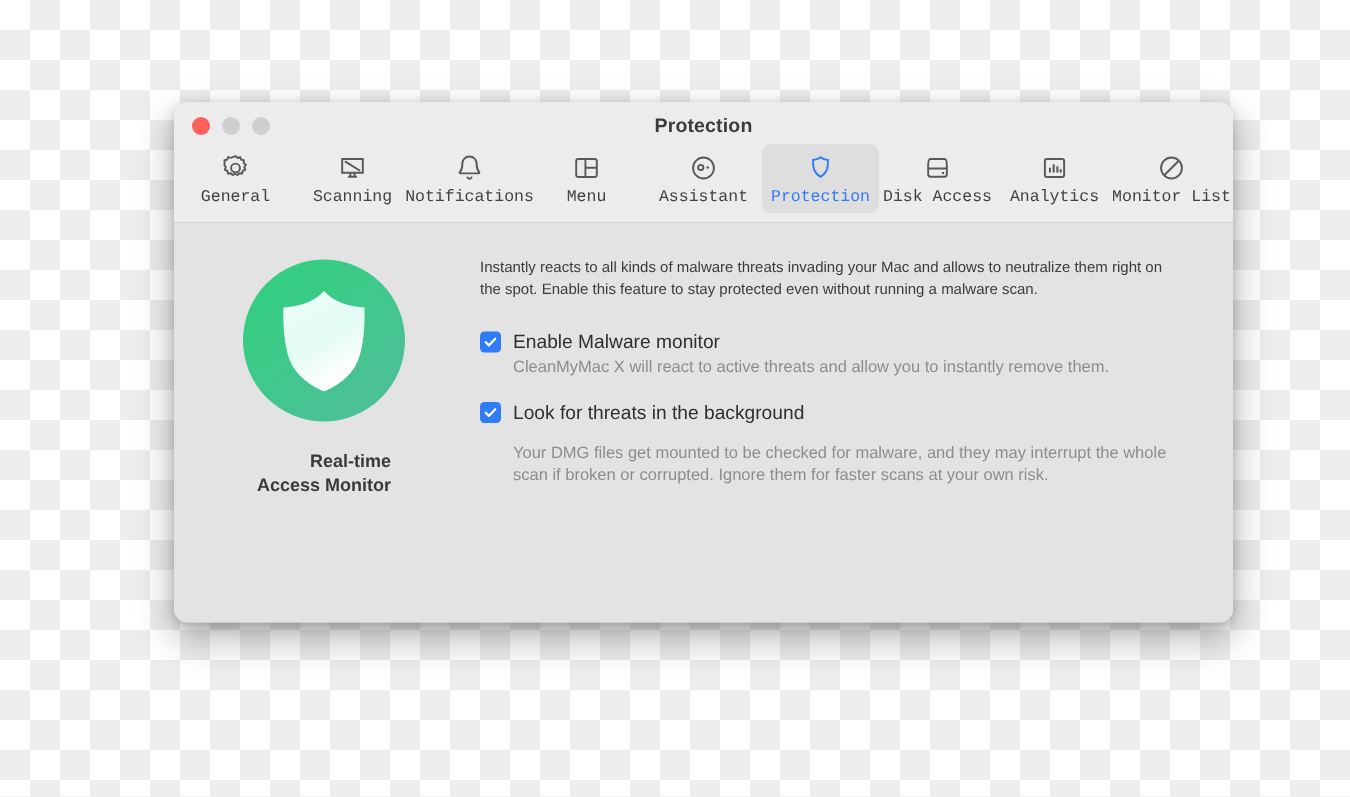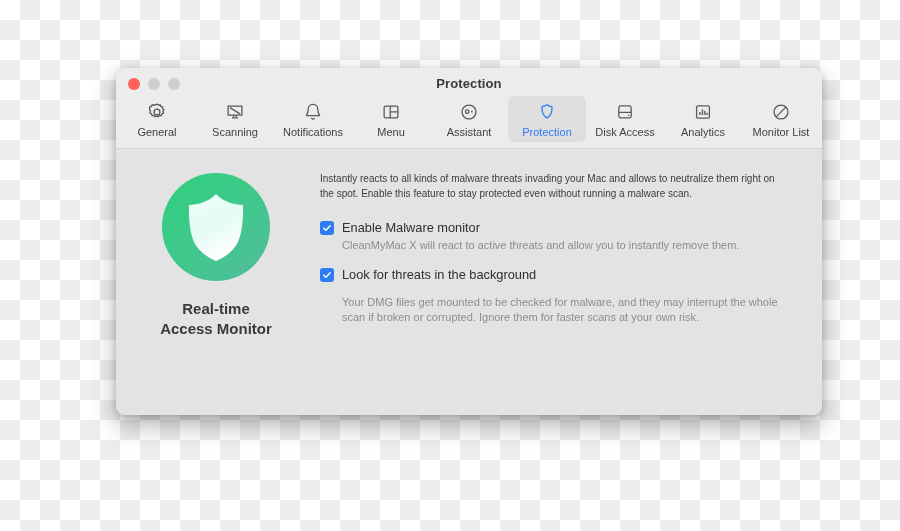--- a/index.html
+++ b/index.html
@@ -67,20 +67,21 @@
   }
 
   .toolbar {
     position: absolute;
     left: 0; right: 0;
     top: 28px;
     display: flex;
     justify-content: center;
     align-items: flex-end;
     gap: 0px;
+    font-family: Liberation Mono, monospace;
   }
   .tab {
     width: 78px;
     padding: 5px 0 4px 0;
     border-radius: 6px;
     display: flex;
     flex-direction: column;
     align-items: center;
     gap: 3px;
     cursor: default;
@@ -119,22 +120,22 @@
     height: 108px;
     border-radius: 50%;
     background: linear-gradient(140deg, #2ecf7c 0%, #3ec98a 45%, #52bc9c 100%);
     display: flex;
     align-items: center;
     justify-content: center;
   }
   .badge-circle svg { width: 62px; height: 70px; display:block; }
   .badge-label {
     margin-top: 18px;
-    text-align: center;
-    font-size: 15px;
+    text-align: right;
+    font-size: 12px;
     font-weight: bold;
     color: #3a3a3a;
     line-height: 1.35;
   }
 
   .right-pane {
     flex: 1;
     padding: 22px 30px 0 4px;
   }
   .intro {

